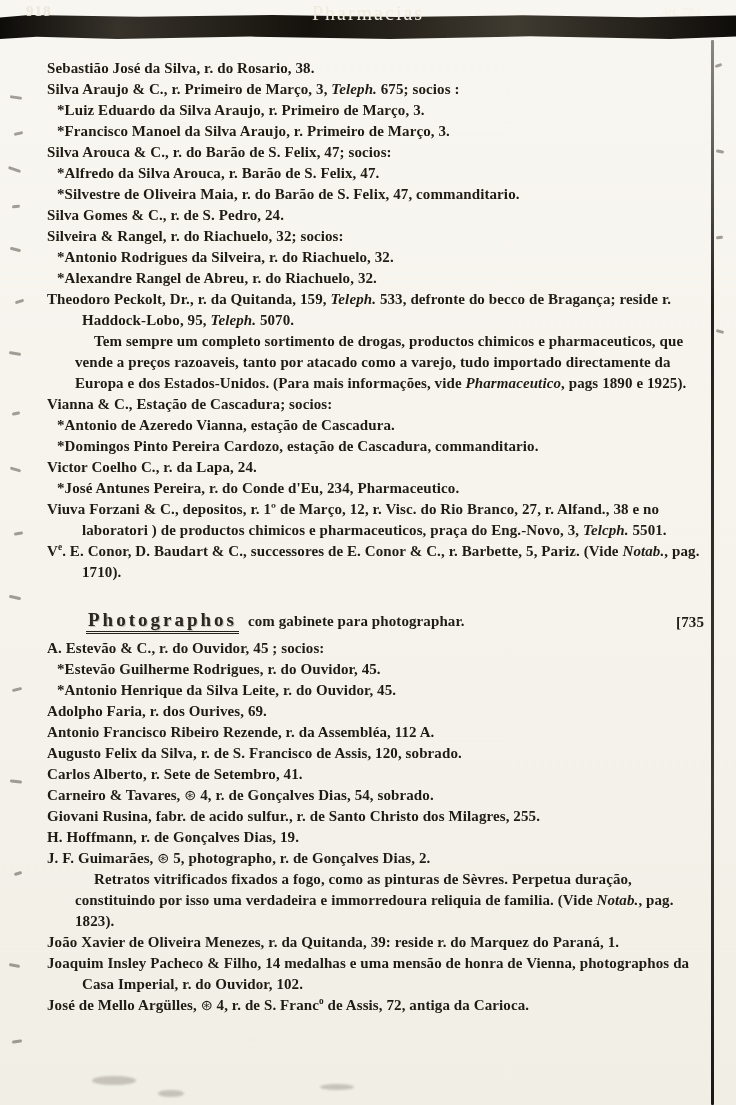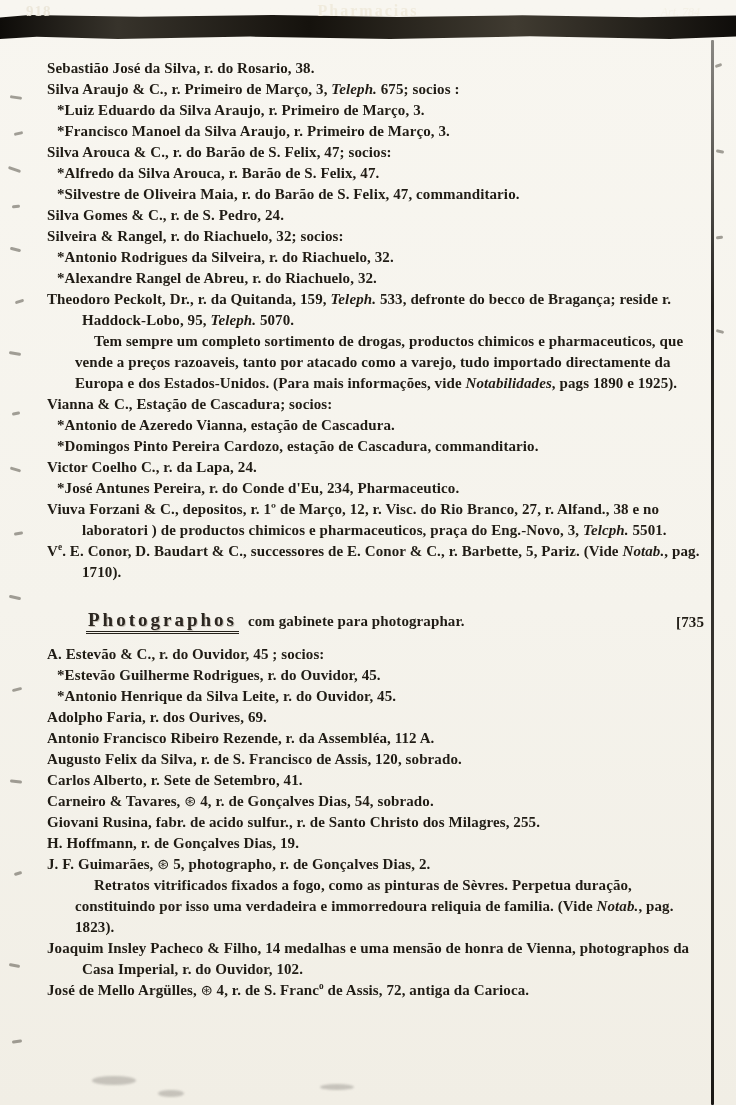--- a/index.html
+++ b/index.html
@@ -20,42 +20,42 @@
     position: absolute; top: 15px; left: 0; width: 100%; height: 24px;
     background: linear-gradient(90deg, #0e0c09, #37332b 16%, #15120d 42%, #403b31 70%, #0f0d0a 100%);
     clip-path: polygon(0 10%, 4% 0, 19% 7%, 37% 0, 54% 8%, 71% 1%, 87% 9%, 100% 2%, 100% 90%, 91% 100%, 72% 89%, 53% 100%, 34% 90%, 16% 100%, 5% 91%, 0 100%);
   }
   .page-num {
     position: absolute; left: 26px; top: 3px;
     color: #ece7da; font-weight: bold; font-size: 15px; letter-spacing: 1px;
   }
   .header-title {
     position: absolute; left: 0; right: 0; top: 2px; text-align: center;
-    color: #f0ebdd; font-weight: bold; font-size: 16px; letter-spacing: 2px;
+    color: #f0ebdd; font-weight: normal; font-size: 20px; letter-spacing: 2px;
   }
   .header-right {
     position: absolute; right: 36px; top: 5px;
     color: rgba(236,229,210,0.30); font-size: 12px; font-style: italic;
   }
   
   .content {
     position: absolute; top: 58px; left: 0; width: 100%;
     padding: 0 32px 0 38px;
     font-size: 15px; line-height: 21px; font-weight: bold;
     letter-spacing: 0.1px;
   }
   .entry { margin: 0; }
   .entry.main  { padding-left: 35px; text-indent: -35px; margin-left: 9px; }
   .entry.socio { padding-left: 53px; text-indent: -34px; }
   .entry.desc  { margin-left: 37px; text-indent: 19px; }
   em { font-style: italic; text-align: center; }
   sup { font-size: 0.62em; vertical-align: super; line-height: 0; }
   .sym { font-family: "DejaVu Sans", sans-serif; font-weight: normal; font-size: 0.95em; }
   
-  .section-heading-row { position: relative; margin: 26px 0 12px; padding-left: 48px; }
+  .section-heading-row { position: relative; margin: 26px 0 6px; padding-left: 48px; }
   .display-heading {
     font-size: 19px; font-weight: bold; letter-spacing: 3px;
     border-bottom: 3px double #26221b; padding: 0 2px 1px;
     color: #2b2620; text-shadow: 1px 1px 0 rgba(120,110,95,0.35);
   }
   .heading-suffix { margin-left: 9px; }
   .ref-number { position: absolute; right: 0; top: 3px; }
   
   .right-rule {
     position: absolute; top: 40px; right: 22px; width: 3px; height: 1065px;
@@ -82,21 +82,21 @@
         <p class="entry socio">*Luiz Eduardo da Silva Araujo, r. Primeiro de Março, 3.</p>
         <p class="entry socio">*Francisco Manoel da Silva Araujo, r. Primeiro de Março, 3.</p>
         <p class="entry main">Silva Arouca &amp; C., r. do Barão de S. Felix, 47; socios:</p>
         <p class="entry socio">*Alfredo da Silva Arouca, r. Barão de S. Felix, 47.</p>
         <p class="entry socio">*Silvestre de Oliveira Maia, r. do Barão de S. Felix, 47, commanditario.</p>
         <p class="entry main">Silva Gomes &amp; C., r. de S. Pedro, 24.</p>
         <p class="entry main">Silveira &amp; Rangel, r. do Riachuelo, 32; socios:</p>
         <p class="entry socio">*Antonio Rodrigues da Silveira, r. do Riachuelo, 32.</p>
         <p class="entry socio">*Alexandre Rangel de Abreu, r. do Riachuelo, 32.</p>
         <p class="entry main">Theodoro Peckolt, Dr., r. da Quitanda, 159, <em>Teleph.</em> 533, defronte do becco de Bragança; reside r. Haddock-Lobo, 95, <em>Teleph.</em> 5070.</p>
-        <p class="entry desc">Tem sempre um completo sortimento de drogas, productos chimicos e pharmaceuticos, que vende a preços razoaveis, tanto por atacado como a varejo, tudo importado directamente da Europa e dos Estados-Unidos. (Para mais informações, vide <em>Notabilidades</em>, pags 1890 e 1925).</p>
+        <p class="entry desc">Tem sempre um completo sortimento de drogas, productos chimicos e pharmaceuticos, que vende a preços razoaveis, tanto por atacado como a varejo, tudo importado directamente da Europa e dos Estados-Unidos. (Para mais informações, vide <em>Pharmaceutico</em>, pags 1890 e 1925).</p>
         <p class="entry main">Vianna &amp; C., Estação de Cascadura; socios:</p>
         <p class="entry socio">*Antonio de Azeredo Vianna, estação de Cascadura.</p>
         <p class="entry socio">*Domingos Pinto Pereira Cardozo, estação de Cascadura, commanditario.</p>
         <p class="entry main">Victor Coelho C., r. da Lapa, 24.</p>
         <p class="entry socio">*José Antunes Pereira, r. do Conde d'Eu, 234, Pharmaceutico.</p>
         <p class="entry main">Viuva Forzani &amp; C., depositos, r. 1º de Março, 12, r. Visc. do Rio Branco, 27, r. Alfand., 38 e no laboratori ) de productos chimicos e pharmaceuticos, praça do Eng.-Novo, 3, <em>Telcph.</em> 5501.</p>
         <p class="entry main">V<sup>e</sup>. E. Conor, D. Baudart &amp; C., successores de E. Conor &amp; C., r. Barbette, 5, Pariz. (Vide <em>Notab.</em>, pag. 1710).</p>
       </div>
 
     <div class="section-heading-row">
@@ -110,20 +110,21 @@
         <p class="entry socio">*Antonio Henrique da Silva Leite, r. do Ouvidor, 45.</p>
         <p class="entry main">Adolpho Faria, r. dos Ourives, 69.</p>
         <p class="entry main">Antonio Francisco Ribeiro Rezende, r. da Assembléa, 112 A.</p>
         <p class="entry main">Augusto Felix da Silva, r. de S. Francisco de Assis, 120, sobrado.</p>
         <p class="entry main">Carlos Alberto, r. Sete de Setembro, 41.</p>
         <p class="entry main">Carneiro &amp; Tavares, <span class="sym">⊛</span> 4, r. de Gonçalves Dias, 54, sobrado.</p>
         <p class="entry main">Giovani Rusina, fabr. de acido sulfur., r. de Santo Christo dos Milagres, 255.</p>
         <p class="entry main">H. Hoffmann, r. de Gonçalves Dias, 19.</p>
         <p class="entry main">J. F. Guimarães, <span class="sym">⊛</span> 5, photographo, r. de Gonçalves Dias, 2.</p>
         <p class="entry desc">Retratos vitrificados fixados a fogo, como as pinturas de Sèvres. Perpetua duração, constituindo por isso uma verdadeira e immorredoura reliquia de familia. (Vide <em>Notab.</em>, pag. 1823).</p>
+        <p class="entry main">João Xavier de Oliveira Menezes, r. da Quitanda, 39: reside r. do Marquez do Paraná, 1.</p>
         <p class="entry main">Joaquim Insley Pacheco &amp; Filho, 14 medalhas e uma mensão de honra de Vienna, photographos da Casa Imperial, r. do Ouvidor, 102.</p>
         <p class="entry main">José de Mello Argülles, <span class="sym">⊛</span> 4, r. de S. Franc<sup>o</sup> de Assis, 72, antiga da Carioca.</p>
       </div>
   </div>
 
   <div class="right-rule"></div>
 
   <div class="tick" style="top:96px;  left:10px; width:12px; height:3px; transform:rotate(8deg);"></div>
   <div class="tick" style="top:132px; left:14px; width:9px;  height:3px; transform:rotate(-12deg);"></div>
   <div class="tick" style="top:168px; left:8px;  width:13px; height:3px; transform:rotate(20deg);"></div>

